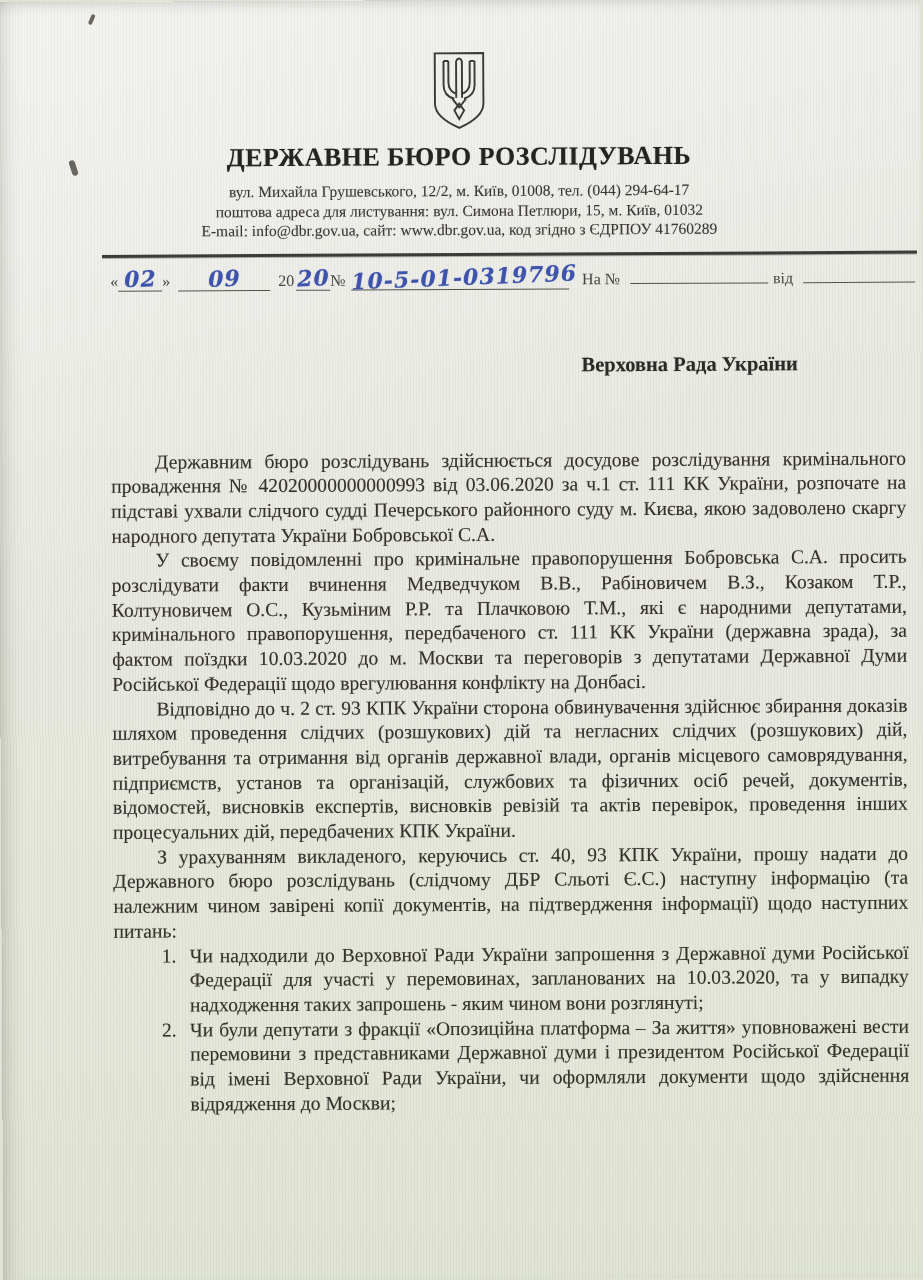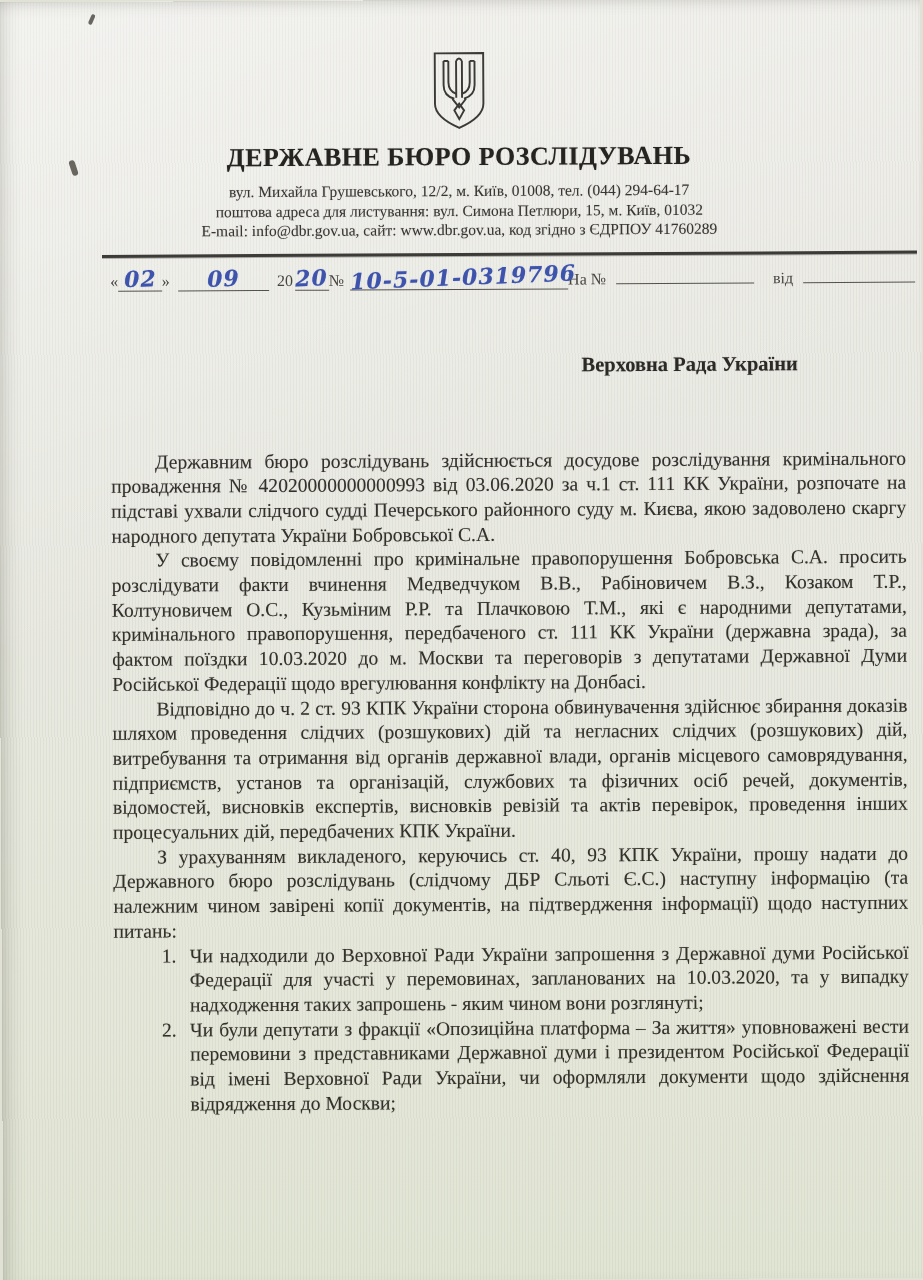--- a/index.html
+++ b/index.html
@@ -110,21 +110,21 @@
       <span>»</span>
       <span class="ul w-month"><span class="hw">09</span></span>
       <span class="gap"></span>
       <span>20</span>
       <span class="ul w-year"><span class="hw">20</span></span>
       <span>№</span>
       <span class="ul w-num"><span class="hw">10-5-01-0319796</span></span>
       <span class="right-group">
         <span>На №</span>
         <span class="ul w-replyno"></span>
-        <span style="margin-left:19px;">від</span>
+        <span style="margin-left:5px;">від</span>
         <span class="ul w-from"></span>
       </span>
     </div>
 
     <div class="addressee">Верховна Рада України</div>
 
     <main class="letter-body">
       <p class="para">Державним бюро розслідувань здійснюється досудове розслідування кримінального провадження № 42020000000000993 від 03.06.2020 за ч.1 ст. 111 КК України,  розпочате на підставі ухвали слідчого судді Печерського районного суду м. Києва, якою задоволено скаргу народного депутата України Бобровської С.А.</p>
       <p class="para">У своєму повідомленні про кримінальне правопорушення Бобровська С.А. просить розслідувати факти вчинення Медведчуком В.В., Рабіновичем В.З., Козаком Т.Р., Колтуновичем О.С., Кузьміним Р.Р. та Плачковою Т.М., які є народними депутатами, кримінального правопорушення, передбаченого ст. 111 КК України (державна зрада), за фактом поїздки 10.03.2020 до м. Москви та переговорів з депутатами Державної Думи Російської Федерації щодо врегулювання конфлікту на Донбасі.</p>
       <p class="para">Відповідно до ч. 2 ст. 93 КПК України сторона обвинувачення здійснює збирання доказів шляхом проведення слідчих (розшукових) дій та негласних слідчих (розшукових) дій, витребування та отримання від органів державної влади, органів місцевого самоврядування, підприємств, установ та організацій, службових та фізичних осіб речей, документів, відомостей, висновків експертів, висновків ревізій та актів перевірок, проведення інших процесуальних дій, передбачених КПК України.</p>

